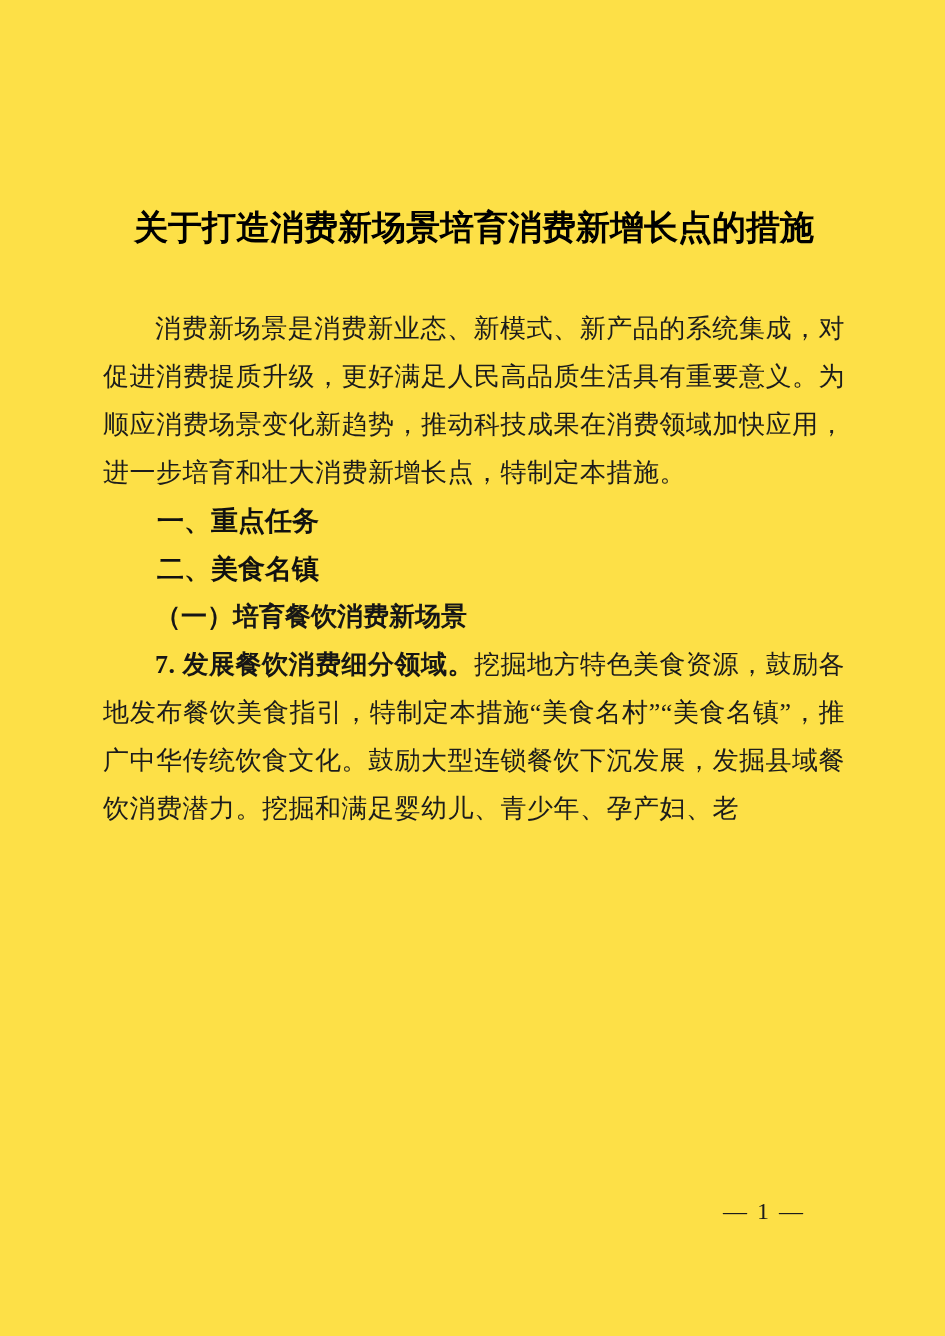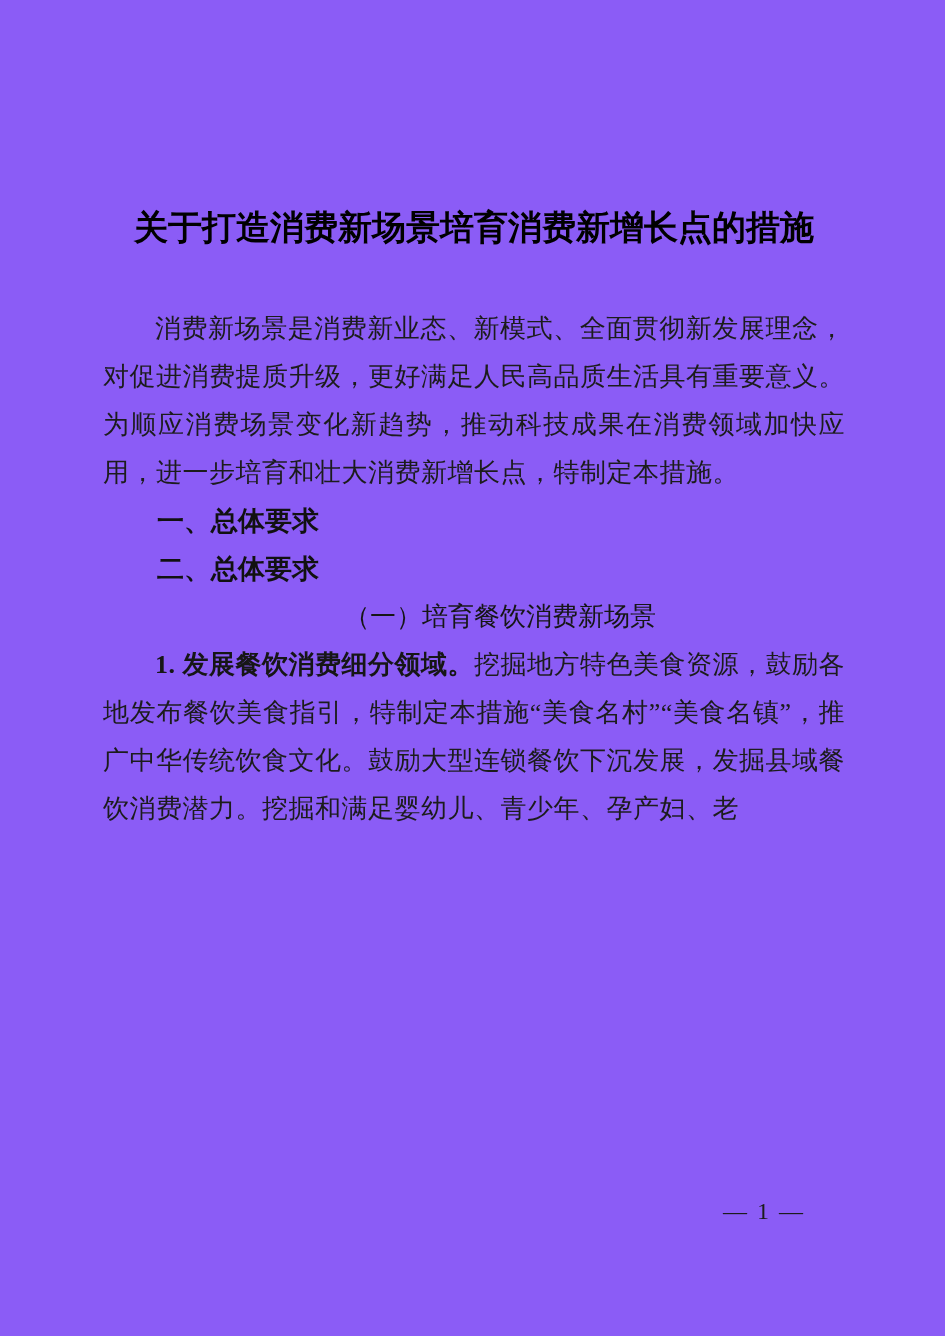--- a/index.html
+++ b/index.html
@@ -4,21 +4,21 @@
 <style>
   html, body {
     margin: 0;
     padding: 0;
     background: #ffffff;
   }
   .page {
     position: relative;
     width: 945px;
     height: 1336px;
-    background: #8b5cf6;
+    background: #fde047;
     overflow: hidden;
     font-family: "Liberation Serif", "DejaVu Serif", serif;
     color: #1c1c1c;
   }
   .content {
     position: absolute;
     left: 103px;
     top: 0;
     width: 742px;
   }
@@ -47,25 +47,24 @@
     line-height: 48px;
     font-weight: bold;
     color: #111111;
     text-indent: 2em;
     font-family: "Liberation Sans", "DejaVu Sans", sans-serif;
   }
   .sub-heading {
     margin: 0;
     font-size: 26px;
     line-height: 48px;
-    font-weight: normal;
+    font-weight: bold;
     color: #161616;
     text-indent: 2em;
     font-family: "Liberation Serif", "DejaVu Serif", serif;
-    text-align: center;
   }
   .item-lead {
     font-weight: bold;
     color: #161616;
   }
   .page-number {
     position: absolute;
     top: 1196px;
     right: 140px;
     font-size: 24px;
@@ -76,27 +75,27 @@
   }
 </style>
 </head>
 <body>
 
 <div class="page">
   <div class="content">
 
     <h1 class="doc-title">关于打造消费新场景培育消费新增长点的措施</h1>
 
-    <p class="body-para">消费新场景是消费新业态、新模式、全面贯彻新发展理念，对促进消费提质升级，更好满足人民高品质生活具有重要意义。为顺应消费场景变化新趋势，推动科技成果在消费领域加快应用，进一步培育和壮大消费新增长点，特制定本措施。</p>
+    <p class="body-para">消费新场景是消费新业态、新模式、新产品的系统集成，对促进消费提质升级，更好满足人民高品质生活具有重要意义。为顺应消费场景变化新趋势，推动科技成果在消费领域加快应用，进一步培育和壮大消费新增长点，特制定本措施。</p>
 
-    <h2 class="sec-heading">一、总体要求</h2>
+    <h2 class="sec-heading">一、重点任务</h2>
 
 
-    <h2 class="sec-heading">二、总体要求</h2>
+    <h2 class="sec-heading">二、美食名镇</h2>
 
     <h3 class="sub-heading">（一）培育餐饮消费新场景</h3>
 
-    <p class="body-para"><span class="item-lead">1. 发展餐饮消费细分领域。</span><span>挖掘地方特色美食资源，鼓励各地发布餐饮美食指引，特制定本措施“美食名村”“美食名镇”，推广中华传统饮食文化。鼓励大型连锁餐饮下沉发展，发掘县域餐饮消费潜力。挖掘和满足婴幼儿、青少年、孕产妇、老</span></p>
+    <p class="body-para"><span class="item-lead">7. 发展餐饮消费细分领域。</span><span>挖掘地方特色美食资源，鼓励各地发布餐饮美食指引，特制定本措施“美食名村”“美食名镇”，推广中华传统饮食文化。鼓励大型连锁餐饮下沉发展，发掘县域餐饮消费潜力。挖掘和满足婴幼儿、青少年、孕产妇、老</span></p>
 
   </div>
 
   <div class="page-number">— 1 —</div>
 </div>
 
 </body></html>

